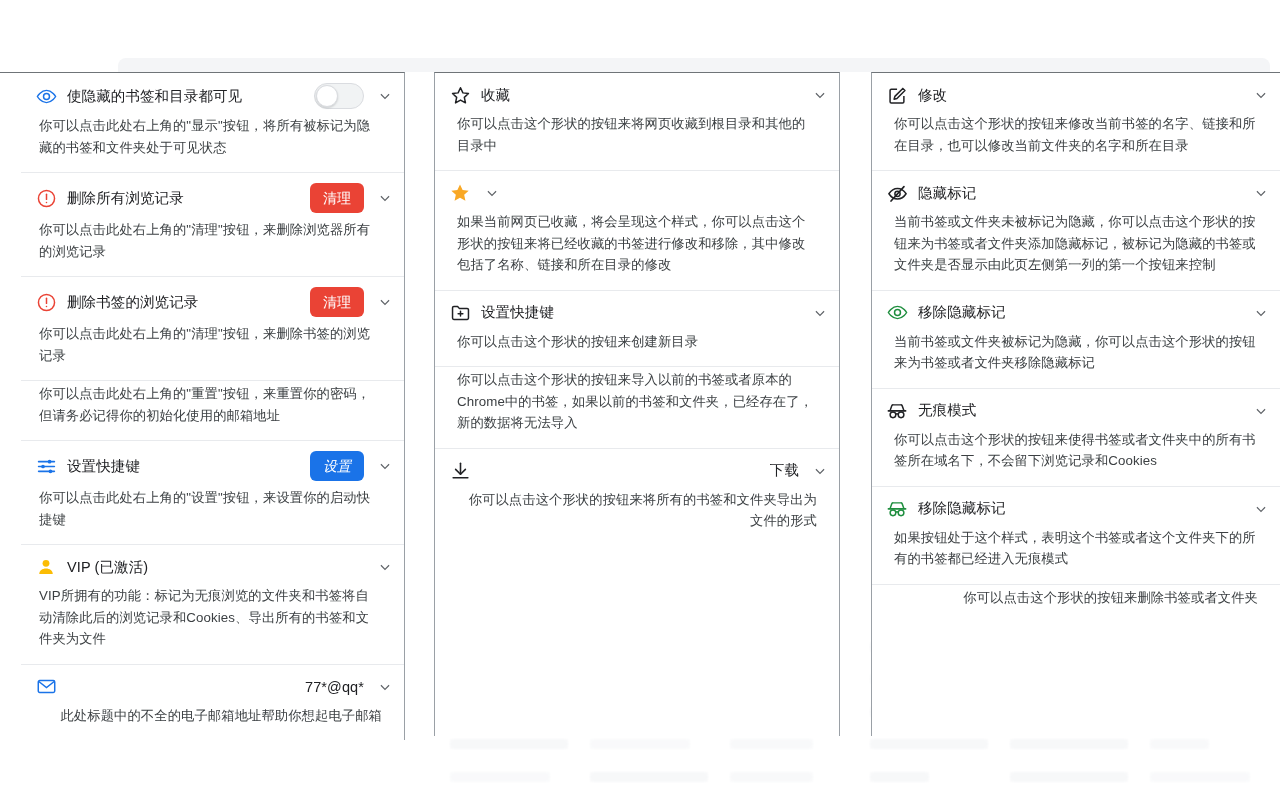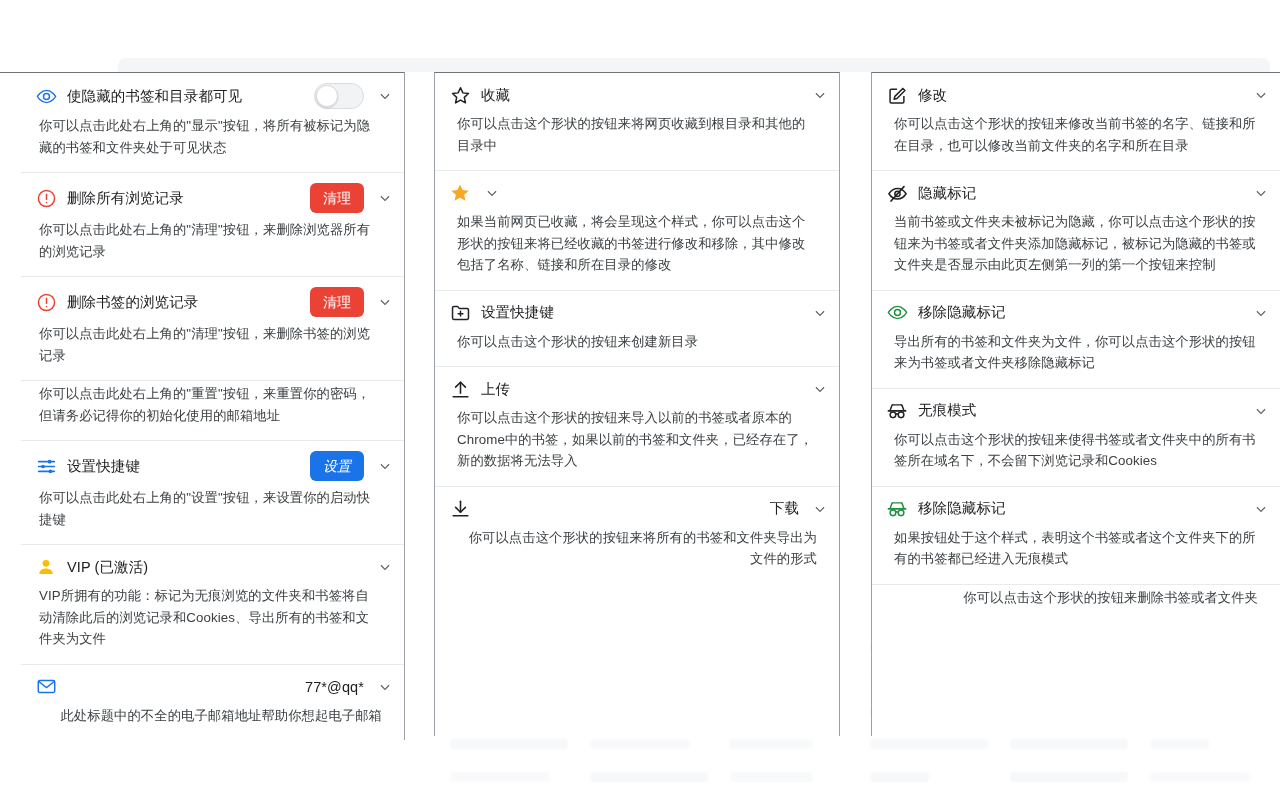--- a/index.html
+++ b/index.html
@@ -356,35 +356,20 @@
         <span class="chev">
           <svg width="14" height="14" viewBox="0 0 24 24" fill="none" stroke="#5f6368" stroke-width="2">
               <path d="M5 9l7 7 7-7"></path>
             </svg>
         </span>
       </div>
       <div class="desc indent">你可以点击这个形状的按钮来创建新目录</div>
     </div>
 
     <div class="item">
-      <div class="row">
-        <span class="icon">
-          <svg width="21" height="21" viewBox="0 0 24 24" fill="none" stroke="#202124" stroke-width="1.8" stroke-linecap="round" stroke-linejoin="round">
-            <path d="M12 16.2V3.8"></path>
-              <path d="M6.4 9.3L12 3.7l5.6 5.6"></path>
-              <path d="M3.6 20.3h16.8"></path>
-          </svg>
-        </span>
-        <span class="title">上传</span>
-        <span class="chev">
-          <svg width="14" height="14" viewBox="0 0 24 24" fill="none" stroke="#5f6368" stroke-width="2">
-              <path d="M5 9l7 7 7-7"></path>
-            </svg>
-        </span>
-      </div>
       <div class="desc indent">你可以点击这个形状的按钮来导入以前的书签或者原本的Chrome中的书签，如果以前的书签和文件夹，已经存在了，新的数据将无法导入</div>
     </div>
 
     <div class="item">
       <div class="row">
         <span class="icon">
           <svg width="21" height="21" viewBox="0 0 24 24" fill="none" stroke="#202124" stroke-width="1.8" stroke-linecap="round" stroke-linejoin="round">
             <path d="M12 3.8v12.4"></path>
               <path d="M6.4 10.7L12 16.3l5.6-5.6"></path>
               <path d="M3.6 20.3h16.8"></path>
@@ -449,21 +434,21 @@
             <circle cx="12" cy="12" r="3.4"></circle>
           </svg>
         </span>
         <span class="title">移除隐藏标记</span>
         <span class="chev">
           <svg width="14" height="14" viewBox="0 0 24 24" fill="none" stroke="#5f6368" stroke-width="2">
               <path d="M5 9l7 7 7-7"></path>
             </svg>
         </span>
       </div>
-      <div class="desc indent">导出所有的书签和文件夹为文件，你可以点击这个形状的按钮来为书签或者文件夹移除隐藏标记</div>
+      <div class="desc indent">当前书签或文件夹被标记为隐藏，你可以点击这个形状的按钮来为书签或者文件夹移除隐藏标记</div>
     </div>
 
     <div class="item">
       <div class="row">
         <span class="icon">
           <svg width="22" height="22" viewBox="0 0 24 24" fill="none" stroke="#202124" stroke-width="1.6">
             <path d="M4.4 11.6l1.9-5.2a1.7 1.7 0 011.6-1.1h8.2a1.7 1.7 0 011.6 1.1l1.9 5.2" stroke-linecap="round"></path>
             <path d="M2.6 11.9h18.8" stroke-linecap="round" stroke-width="1.8"></path>
             <circle cx="7.6" cy="16.2" r="3.1"></circle>
             <circle cx="16.4" cy="16.2" r="3.1"></circle>

